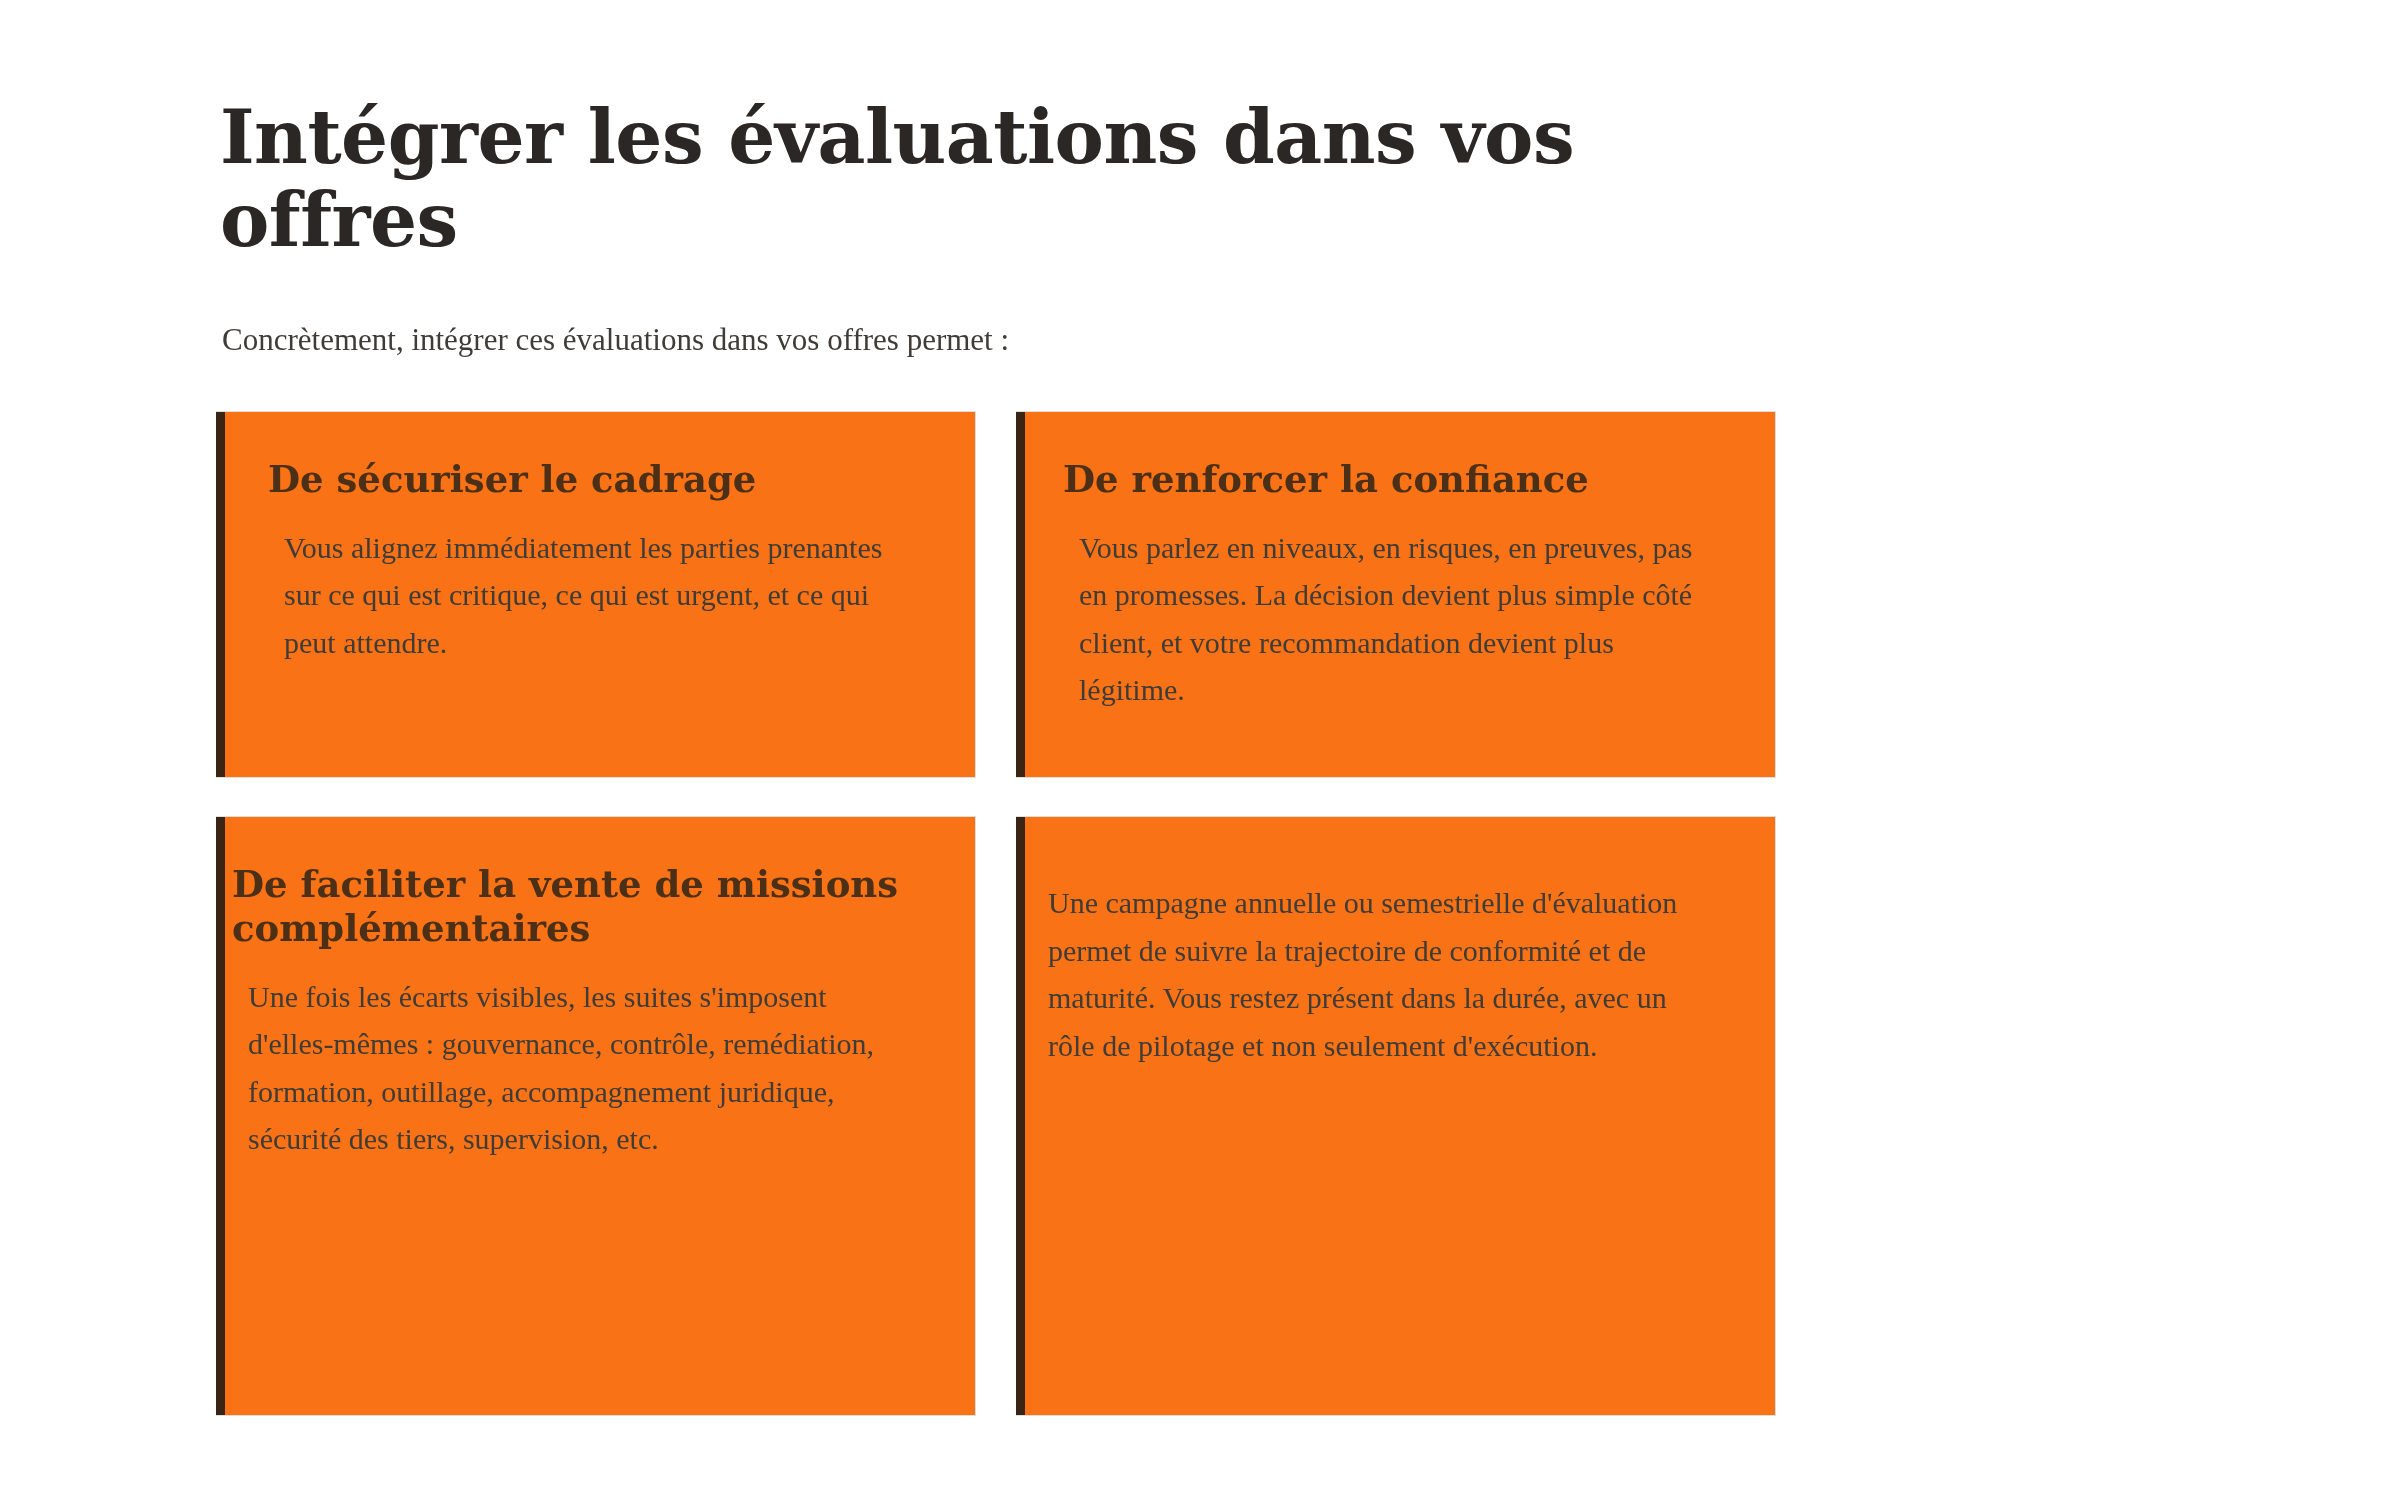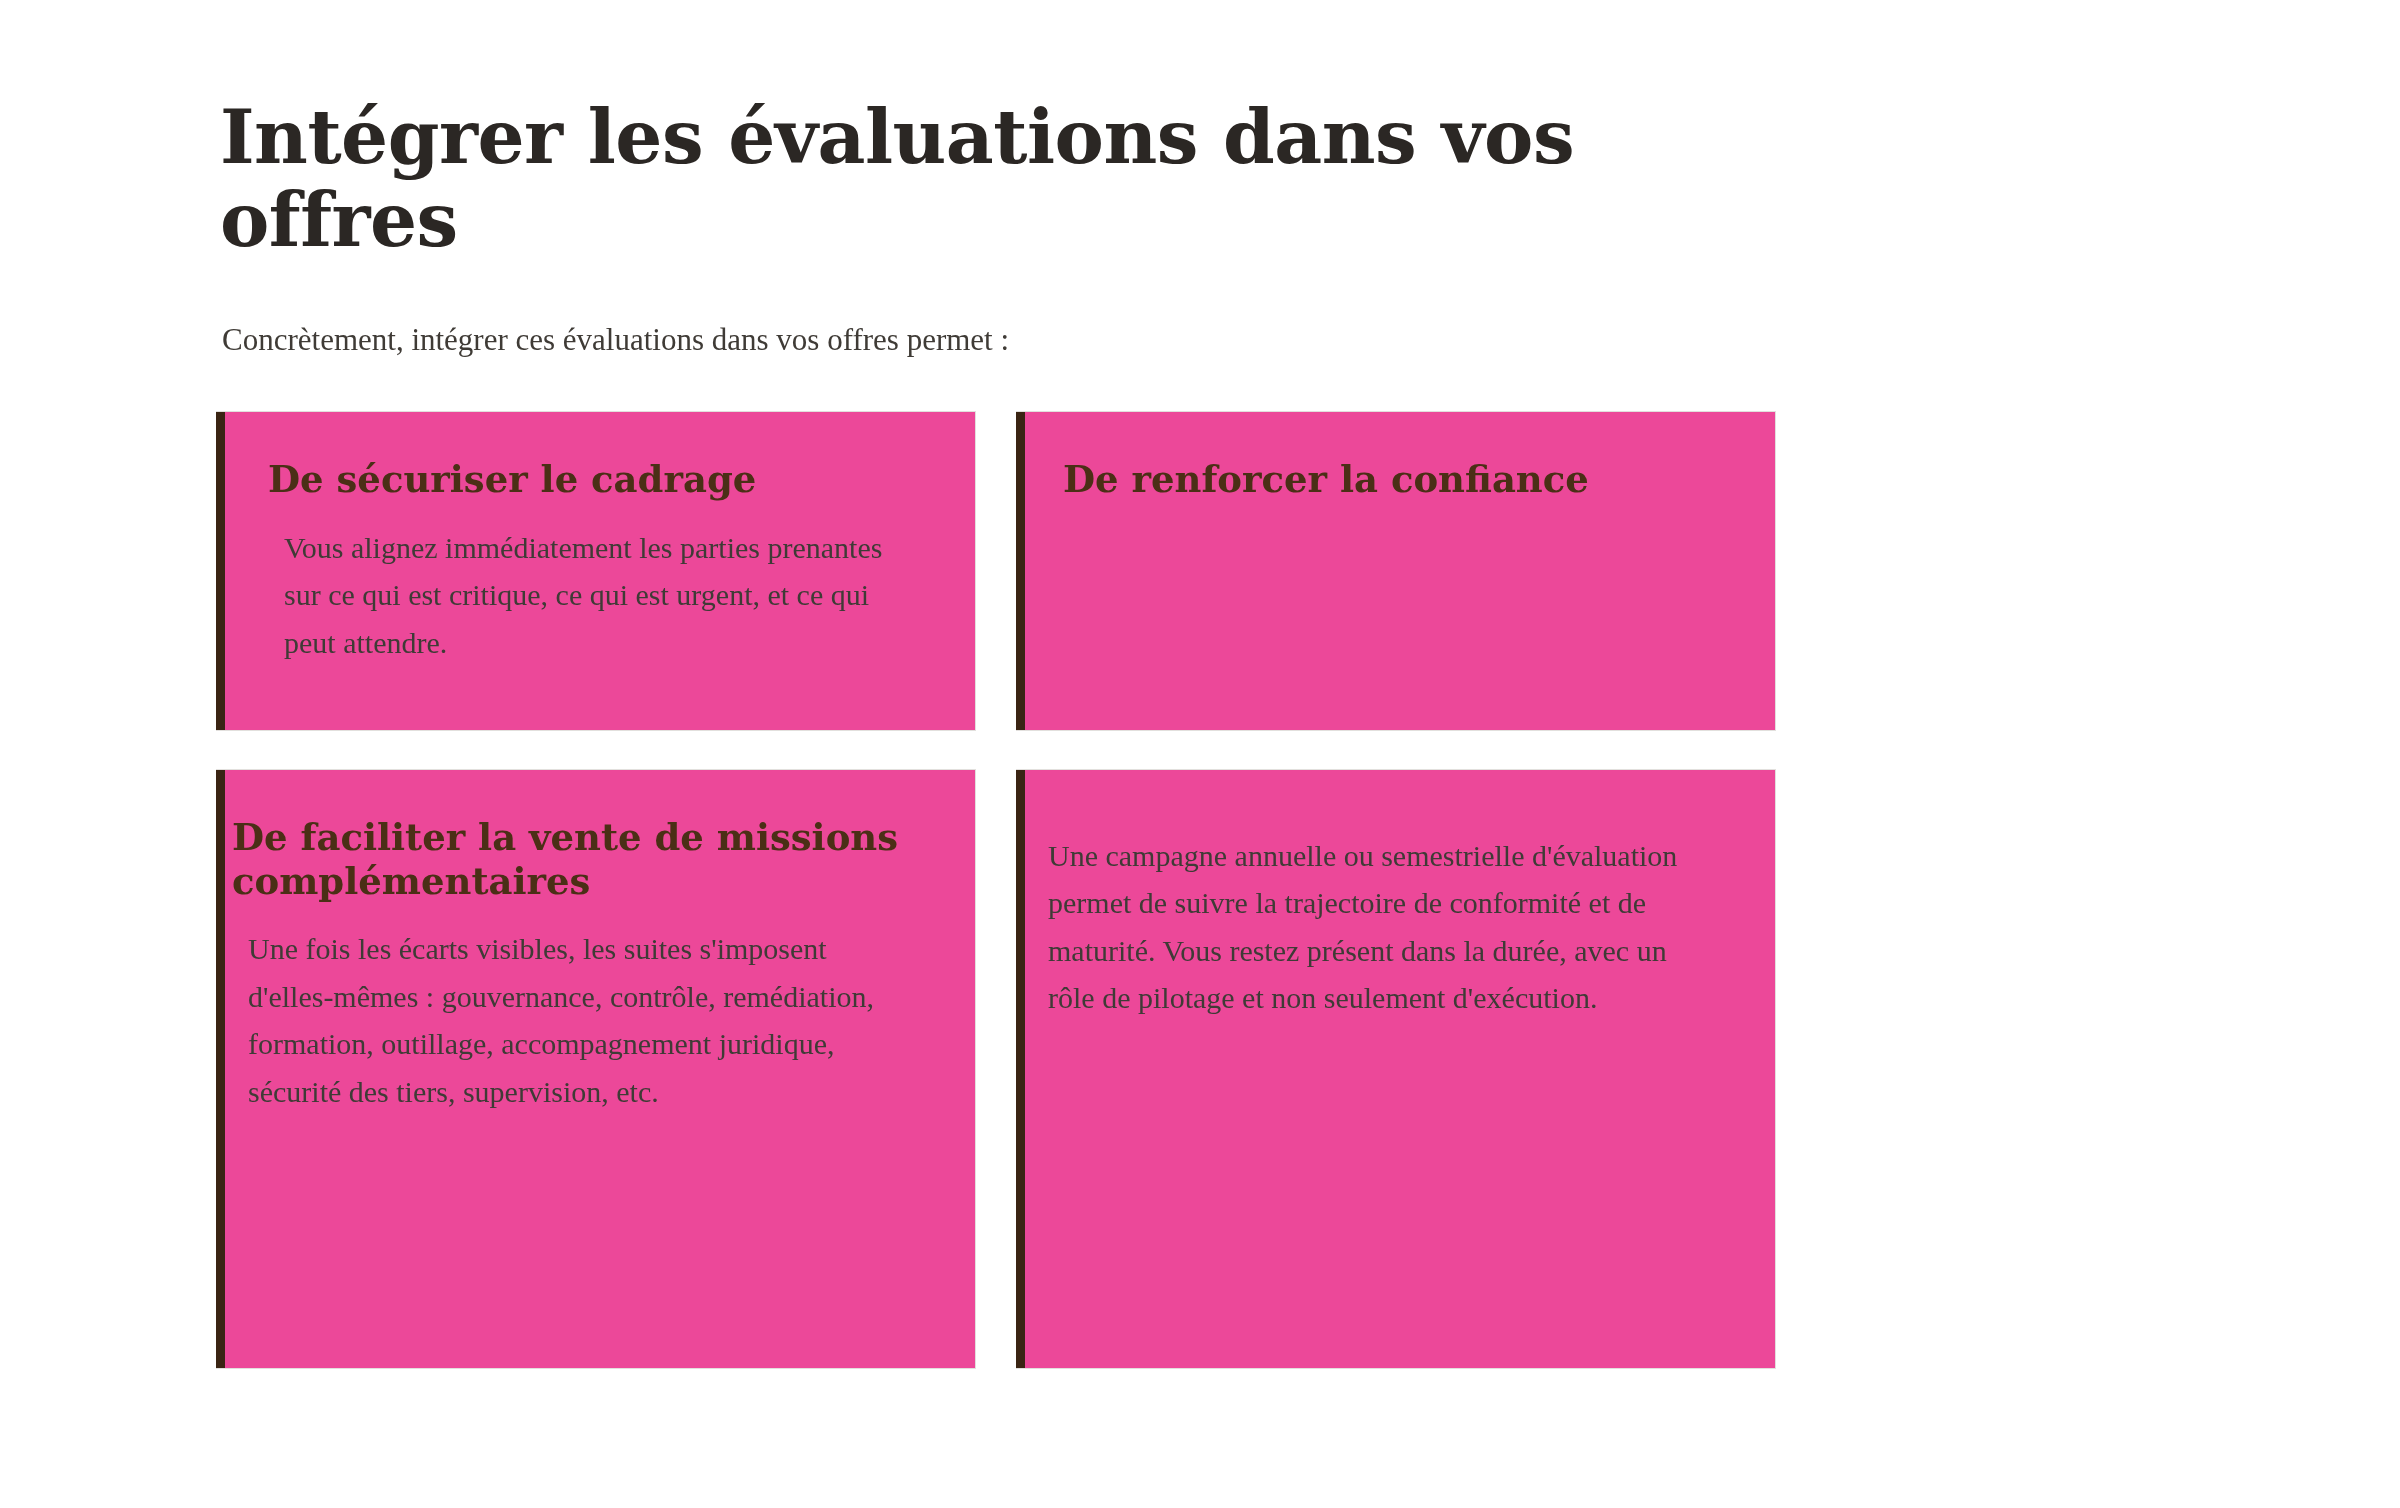--- a/index.html
+++ b/index.html
@@ -40,21 +40,21 @@
   .card-grid {
     margin-top: 48px;
     display: grid;
     grid-template-columns: 1fr 1fr;
     column-gap: 40px;
     row-gap: 38px;
   }
   .card {
     position: relative;
     box-sizing: border-box;
-    background: #ec4899;
+    background: #f97316;
     border: 1px solid #e2e0dd;
     border-left: none;
     padding: 46px 52px 48px 52px;
     min-height: 300px;
   }
   .card::before {
     content: "";
     position: absolute;
     left: 0;
     top: 0;
@@ -90,20 +90,21 @@
 
   <div class="card-grid">
 
     <div class="card" style="--accent: #3A2413; border-color: rgb(226, 224, 221);">
       <h2 class="card-title" style="color: rgb(75, 47, 22);">De sécuriser le cadrage</h2>
       <p class="card-body">Vous alignez immédiatement les parties prenantes sur ce qui est critique, ce qui est urgent, et ce qui peut attendre.</p>
     </div>
 
     <div class="card" style="--accent: #3A2413; border-color: rgb(226, 224, 221); padding-left: 47px;">
       <h2 class="card-title" style="color: rgb(75, 47, 22);">De renforcer la confiance</h2>
+      <p class="card-body">Vous parlez en niveaux, en risques, en preuves, pas en promesses. La décision devient plus simple côté client, et votre recommandation devient plus légitime.</p>
     </div>
 
     <div class="card tall" style="--accent: #3A2413; border-color: rgb(226, 224, 221);">
       <h2 class="card-title" style="color: rgb(75, 47, 22);">De faciliter la vente de missions complémentaires</h2>
       <p class="card-body">Une fois les écarts visibles, les suites s'imposent d'elles-mêmes : gouvernance, contrôle, remédiation, formation, outillage, accompagnement juridique, sécurité des tiers, supervision, etc.</p>
     </div>
 
     <div class="card tall" style="--accent: #3A2413; border-color: rgb(226, 224, 221);">
       <p class="card-body">Une campagne annuelle ou semestrielle d'évaluation permet de suivre la trajectoire de conformité et de maturité. Vous restez présent dans la durée, avec un rôle de pilotage et non seulement d'exécution.</p>
     </div>

